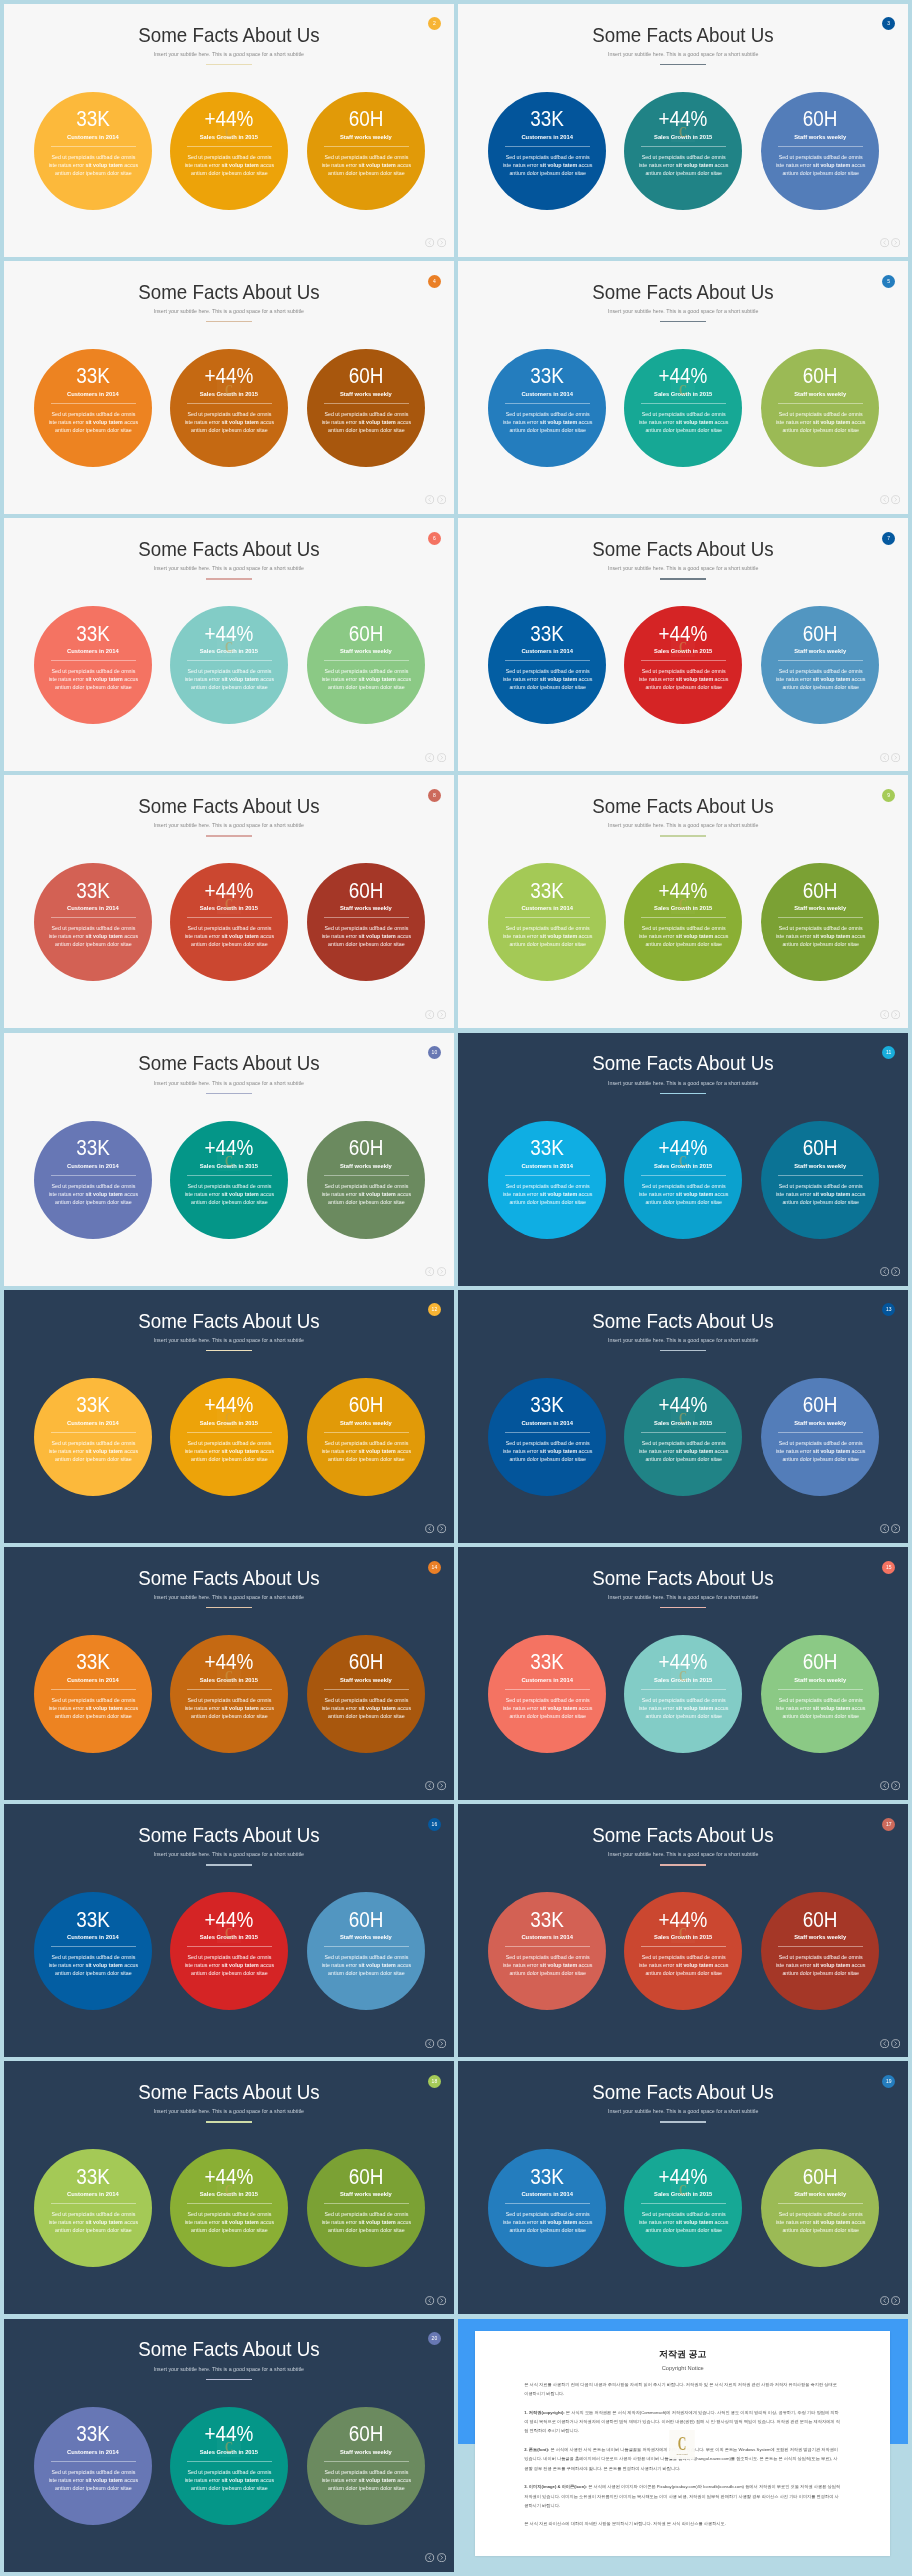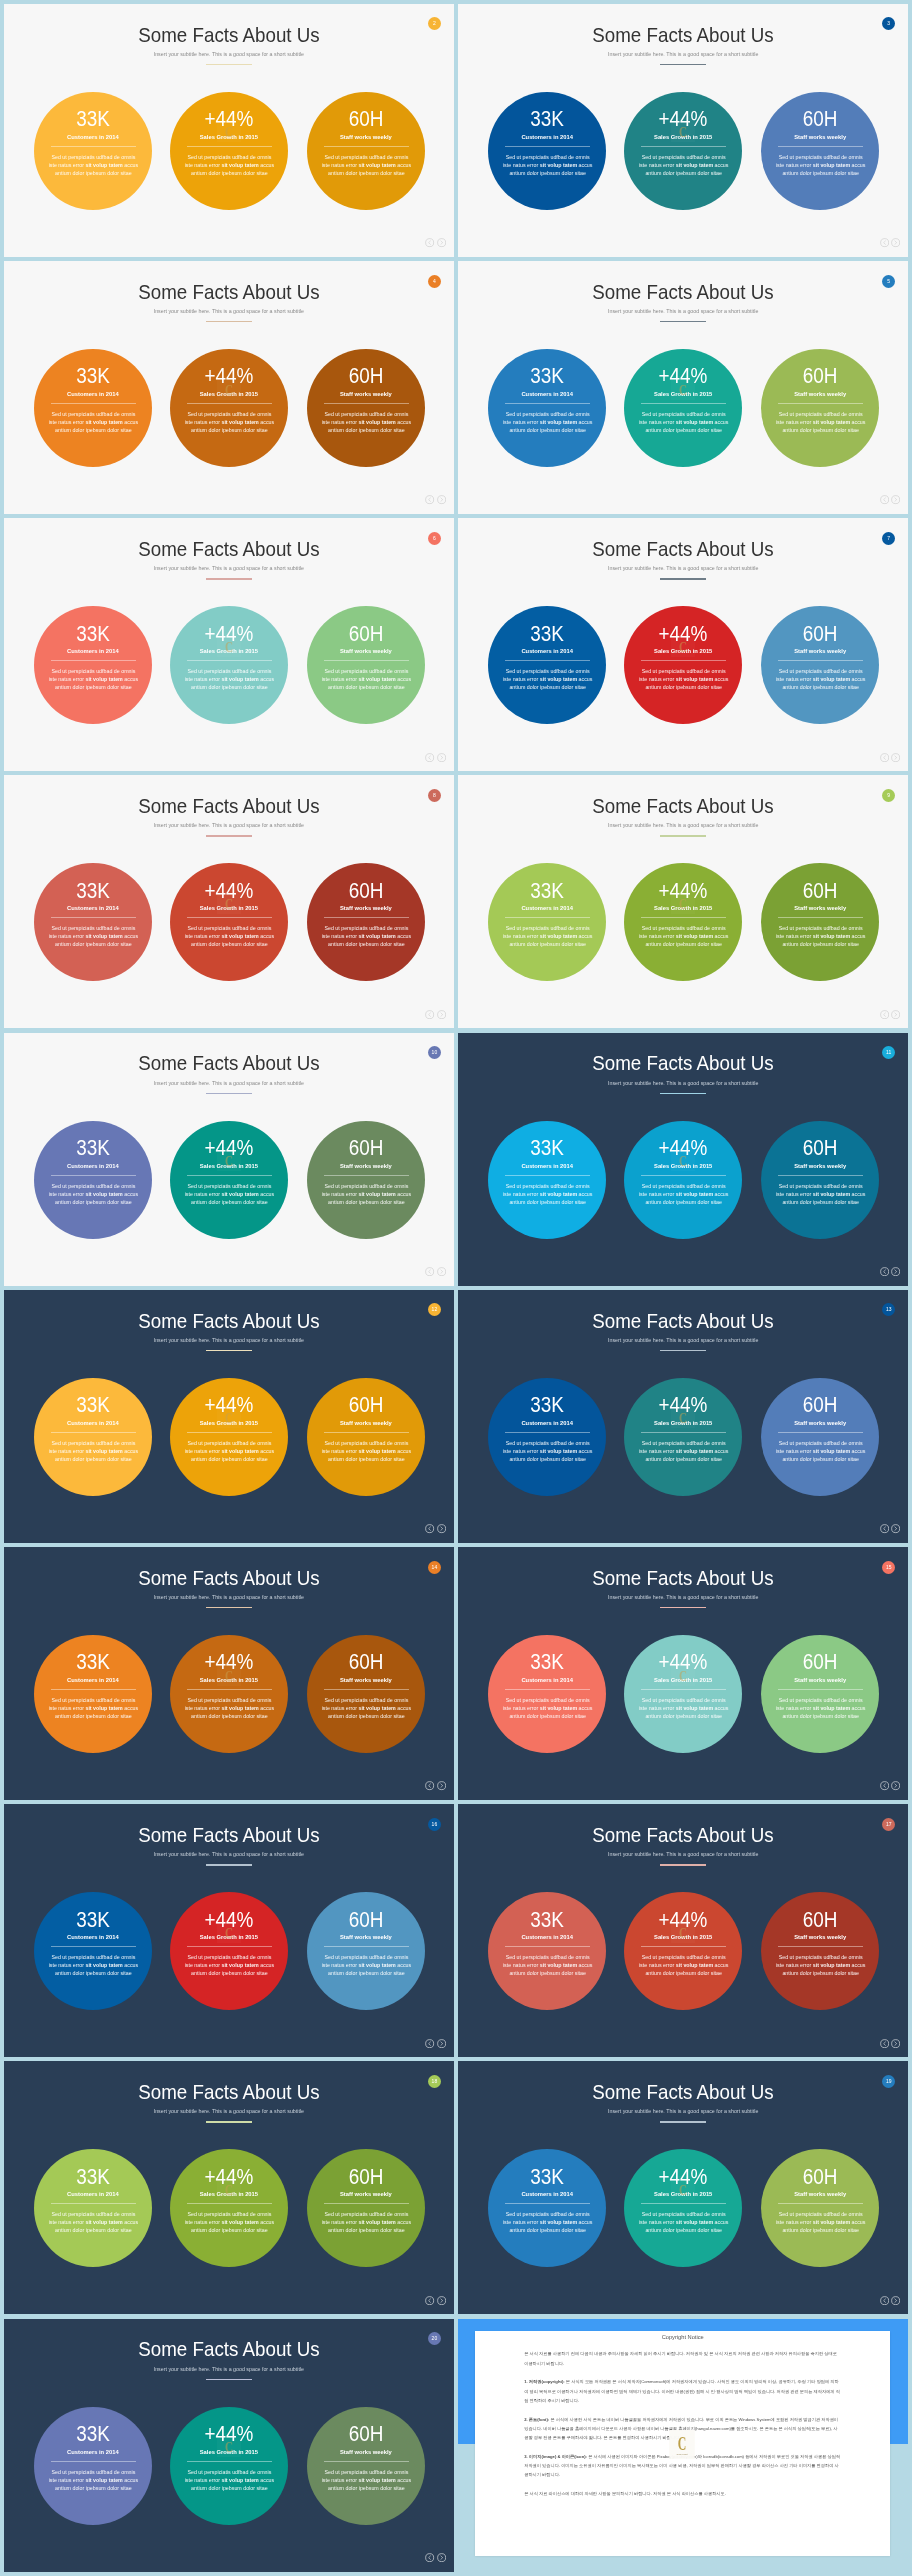--- a/index.html
+++ b/index.html
@@ -874,20 +874,21 @@
           <svg width="9.3" height="9.3" viewBox="0 0 13 13">
             <circle cx="6.5" cy="6.5" r="5.6" fill="none" stroke="currentColor" stroke-width="1.1"></circle>
             <path d="M5.4 4.1 L7.9 6.5 L5.4 8.9" fill="none" stroke="currentColor" stroke-width="1" stroke-linecap="round" stroke-linejoin="round"></path>
           </svg>
         </span>
       </div>
 </div>
 <div class="slide cpslide">
   <div class="cpblue"></div>
   <div class="cp-page">
+   <div class="cp-h1">저작권 공고</div>
    <div class="cp-h2">Copyright Notice</div>
    <p class="cp-p">본 서식 자료를 사용하기 전에 다음의 내용과 주의사항을 자세히 읽어 주시기 바랍니다. 저작권자 및 본 서식 자료의 저작권 관련 사항과 저작자 유의사항을 숙지한 상태로 이용하시기 바랍니다.</p>
    <p class="cp-p"><b>1. 저작권(copyright):</b> <span>본 서식의 모든 저작권은 본 서식 제작자(Commonsoft)에 저작권자에게 있습니다. 사적인 용도 이외의 영리적 이상, 공유하기, 수정 기타 방법에 의하여 영리 목적으로 이용하거나 저작권자에 이용하면 법적 재제가 있습니다. 이러한 내용(권한) 침해 시 민·형사상의 법적 책임이 있습니다. 저작권 관련 문의는 제작자에게 직접 연락하여 주시기 바랍니다.</span></p>
    <p class="cp-p"><b>2. 폰트(font):</b> <span>본 서식에 사용한 서식 폰트는 네이버 나눔글꼴을 저작권자에게 저작권이 있습니다. 무료 이외 폰트는 Windows System에 포함된 저작권 발급기관 저작권이 있습니다. 네이버 나눔글꼴 홈페이지에서 다운로드 사용자 사항은 네이버 나눔글꼴 홈페이지(hangul.naver.com)를 참조하시오. 본 폰트는 본 서식의 상업적(또는 무료), 사용할 경우 전용 폰트를 구매하셔야 합니다. 본 폰트를 변경하여 사용하시기 바랍니다.</span></p>
    <p class="cp-p"><b>3. 이미지(image) &amp; 아이콘(icon):</b> <span>본 서식에 사용된 이미지와 아이콘은 Pixabay(pixabay.com)와 Iconsdb(iconsdb.com) 등에서 저작권이 무료인 것을 저작권 사용은 상업적 저작권이 있습니다. 이미지는 소유권이 자유롭지만 이미지는 복사해오는 이미 사용 비용, 저작권이 업무적 판매하기 사용할 경우 라이선스 사진 기타 이미지를 변경하여 사용하시기 바랍니다.</span></p>
    <p class="cp-p">본 서식 자료 라이선스에 대하여 자세한 사항을 문의하시기 바랍니다. 저작권 본 서식 라이선스를 사용하시오.</p>
    <div class="wm cpwm"><svg viewBox="0 0 36 41" width="26" height="29">
             <rect x="0" y="0" width="36" height="41" fill="#fbfaf6"></rect>
             <text x="18" y="28" text-anchor="middle" font-family="&quot;Liberation Serif&quot;,serif" font-size="27" font-weight="700" fill="#b99a3e" transform="translate(18,0) scale(0.62,1) translate(-18,0)">C</text>
             <text x="18" y="36" text-anchor="middle" font-family="&quot;Liberation Sans&quot;,sans-serif" font-size="3.6" fill="#9b8a5d">Copyright</text>

